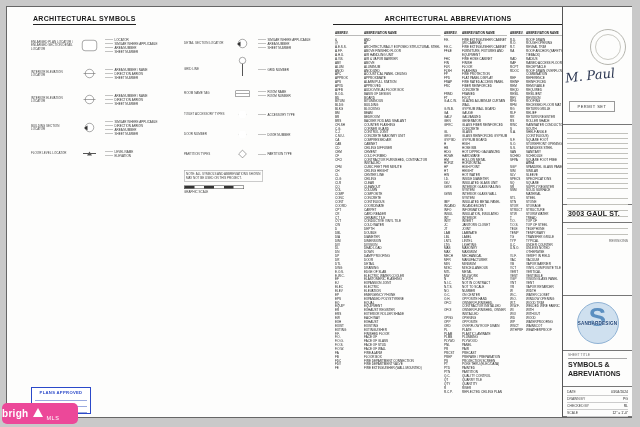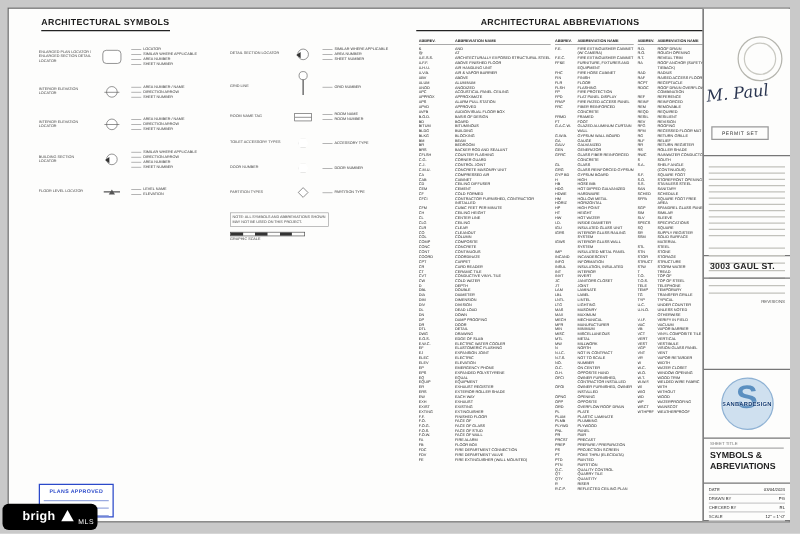--- a/index.html
+++ b/index.html
@@ -85,21 +85,21 @@
   .tb-sheet-title{font-size:7px;font-weight:bold;color:#222;line-height:1.25;}
   #tb-fields{height:30px;padding:2px 4px;}
   .field-row{display:flex;justify-content:space-between;font-size:3.4px;color:#444;border-bottom:1px solid #ccc;padding:1px 0;}
   .field-value{color:#222;}
   #tb-number{height:22px;border-bottom:none;display:flex;align-items:center;justify-content:center;font-size:12.5px;font-weight:bold;letter-spacing:1px;color:#111;}
 
   
   #plans-stamp{position:absolute;left:24px;top:380px;width:60px;height:27px;border:1.5px solid #2b49c9;box-sizing:border-box;padding:2px 3px;background:#fff;}
   #plans-stamp .ps-title{font-size:4.2px;font-weight:bold;color:#2b49c9;text-align:center;letter-spacing:.3px;}
   #plans-stamp .ps-line{height:2.5px;border-bottom:1px solid #9aaae0;margin-top:2.5px;}
-  #mls-pill{position:absolute;left:2px;top:403px;width:76px;height:21px;background:#000000;border-radius:5px;color:#fff;display:flex;align-items:center;padding:0 16px;box-sizing:border-box;gap:4px;}
+  #mls-pill{position:absolute;left:2px;top:403px;width:76px;height:21px;background:#ec4899;border-radius:5px;color:#fff;display:flex;align-items:center;padding:0 0;box-sizing:border-box;gap:4px;}
   .mls-brand{font-size:10px;font-weight:bold;letter-spacing:.3px;}
   .mls-tri{width:0;height:0;border-left:5px solid transparent;border-right:5px solid transparent;border-bottom:9px solid #fff;margin-top:-2px;}
   .mls-sub{font-size:5.5px;align-self:flex-end;margin-bottom:3px;letter-spacing:.5px;}
 </style>
 </head>
 <body>
 
 <div id="sheet">
 
   <div id="symbols-title" class="sec-title">ARCHITECTURAL SYMBOLS</div>

